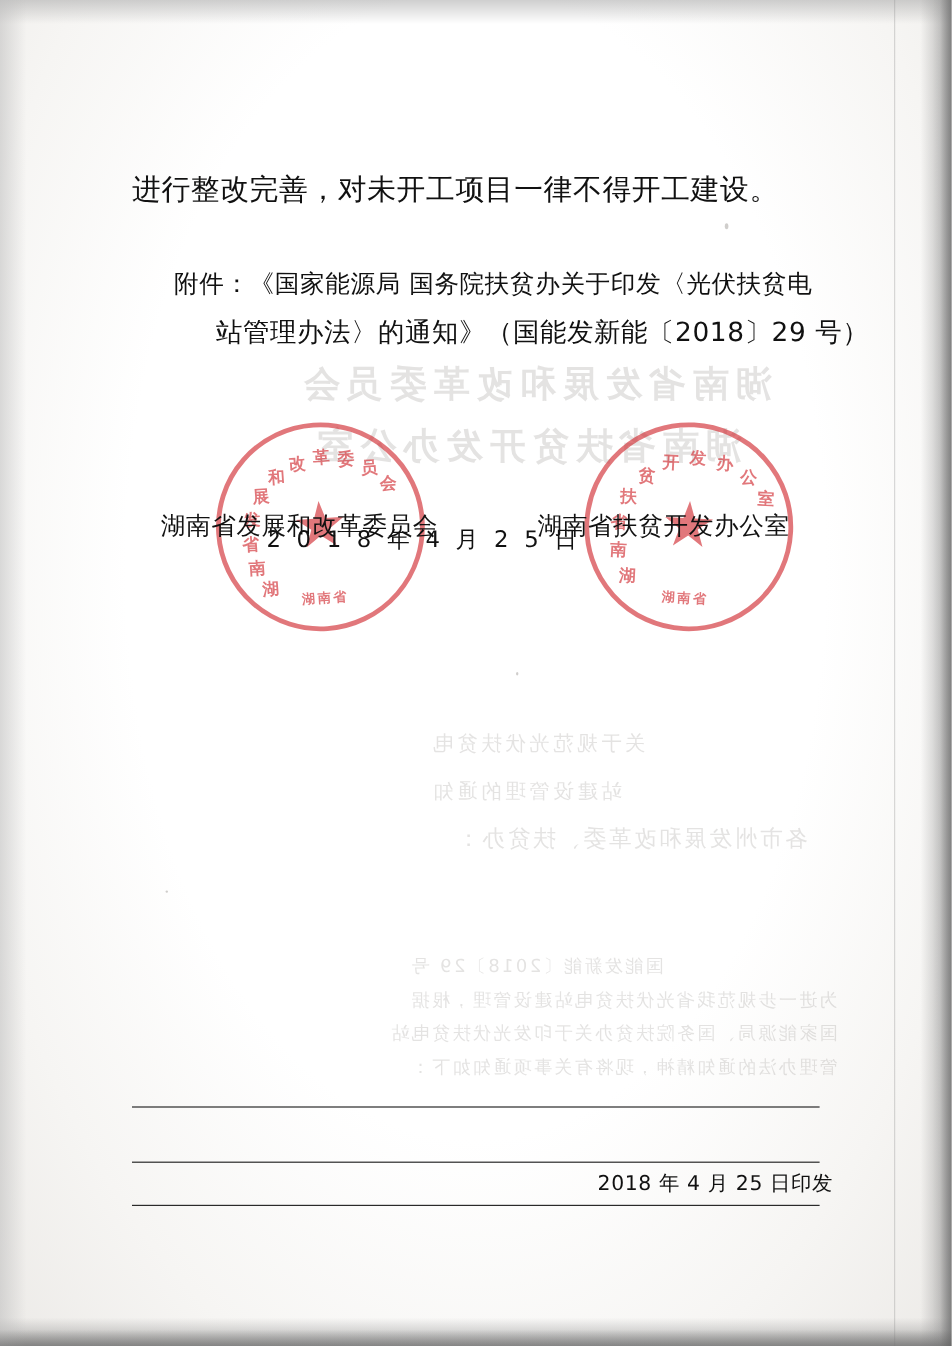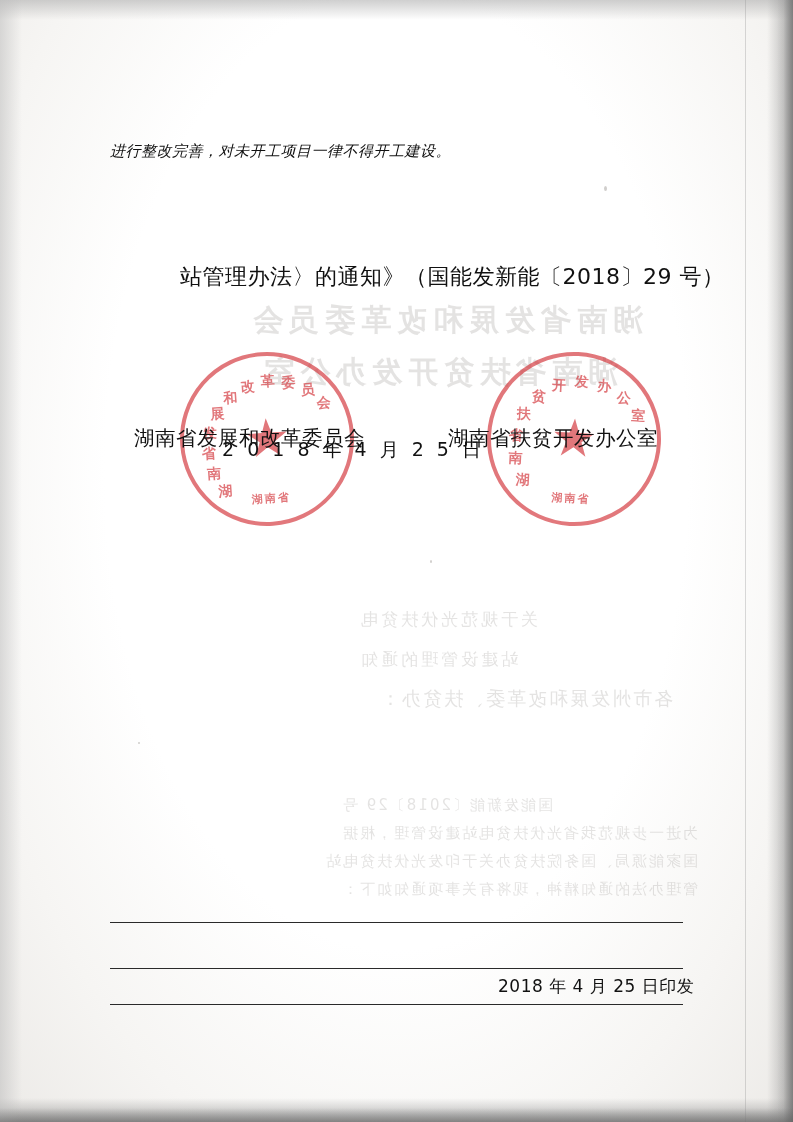--- a/index.html
+++ b/index.html
@@ -83,23 +83,22 @@
   
   .doc-text {
     position: absolute;
     font-family: "DejaVu Sans", "Liberation Sans", sans-serif;
     color: #111111;
     white-space: nowrap;
   }
   .line-1 {
     left: 110px;
     top: 142px;
-    font-size: 15px;
-    letter-spacing: 0.5px;
-    font-style: italic;
+    font-size: 24px;
+    letter-spacing: 0.5px;
   }
   .attach-1 {
     left: 145px;
     top: 222px;
     font-size: 20.5px;
     letter-spacing: 0.5px;
   }
   .attach-2 {
     left: 180px;
     top: 262px;
@@ -234,20 +233,21 @@
     <div class="bl b4">站建设管理的通知</div>
     <div class="bl b5">各市州发展和改革委、扶贫办：</div>
     <div class="bl b6">国能发新能〔2018〕29 号</div>
     <div class="bl b7">为进一步规范我省光伏扶贫电站建设管理，根据</div>
     <div class="bl b8">国家能源局、国务院扶贫办关于印发光伏扶贫电站</div>
     <div class="bl b9">管理办法的通知精神，现将有关事项通知如下：</div>
   </div>
 
   <div class="doc-text line-1">进行整改完善，对未开工项目一律不得开工建设。</div>
 
+  <div class="doc-text attach-1">附件：《国家能源局  国务院扶贫办关于印发〈光伏扶贫电</div>
   <div class="doc-text attach-2">站管理办法〉的通知》（国能发新能〔2018〕29 号）</div>
 
   <div class="seal seal-left">
     <div class="star">★</div>
     <div class="ring-text">
       <span class="ch" style="transform: rotate(-128deg) translate(0,-66px) rotate(128deg);">湖</span>
       <span class="ch" style="transform: rotate(-110deg) translate(0,-66px) rotate(110deg);">南</span>
       <span class="ch" style="transform: rotate(-92deg) translate(0,-66px) rotate(92deg);">省</span>
       <span class="ch" style="transform: rotate(-74deg) translate(0,-66px) rotate(74deg);">发</span>
       <span class="ch" style="transform: rotate(-56deg) translate(0,-66px) rotate(56deg);">展</span>

